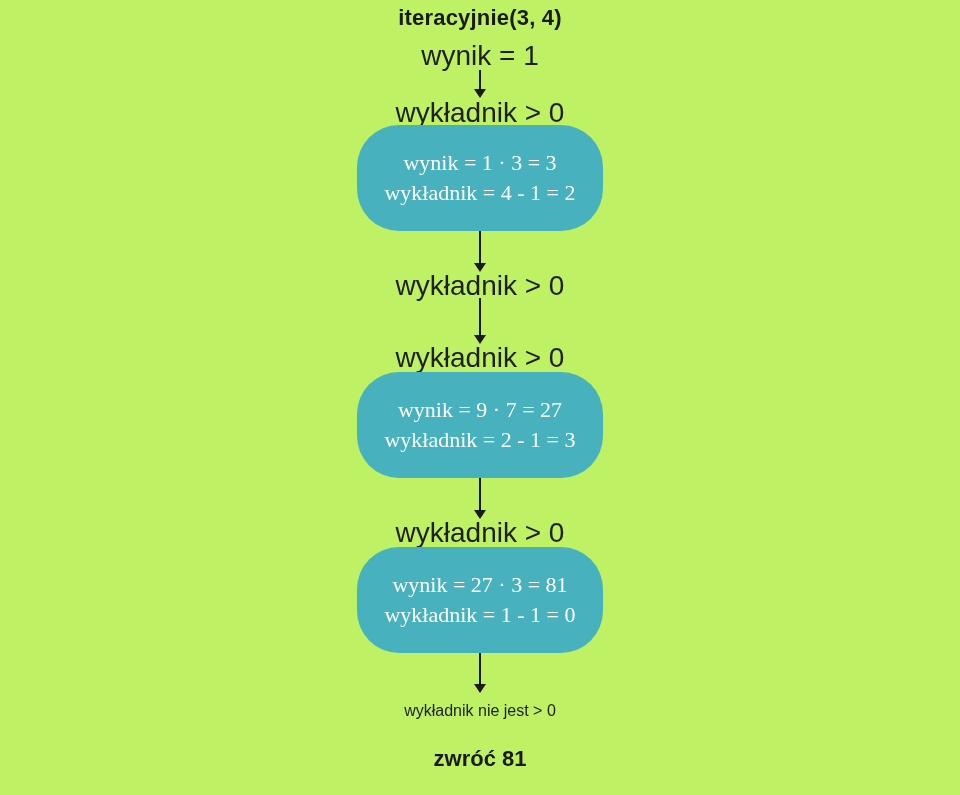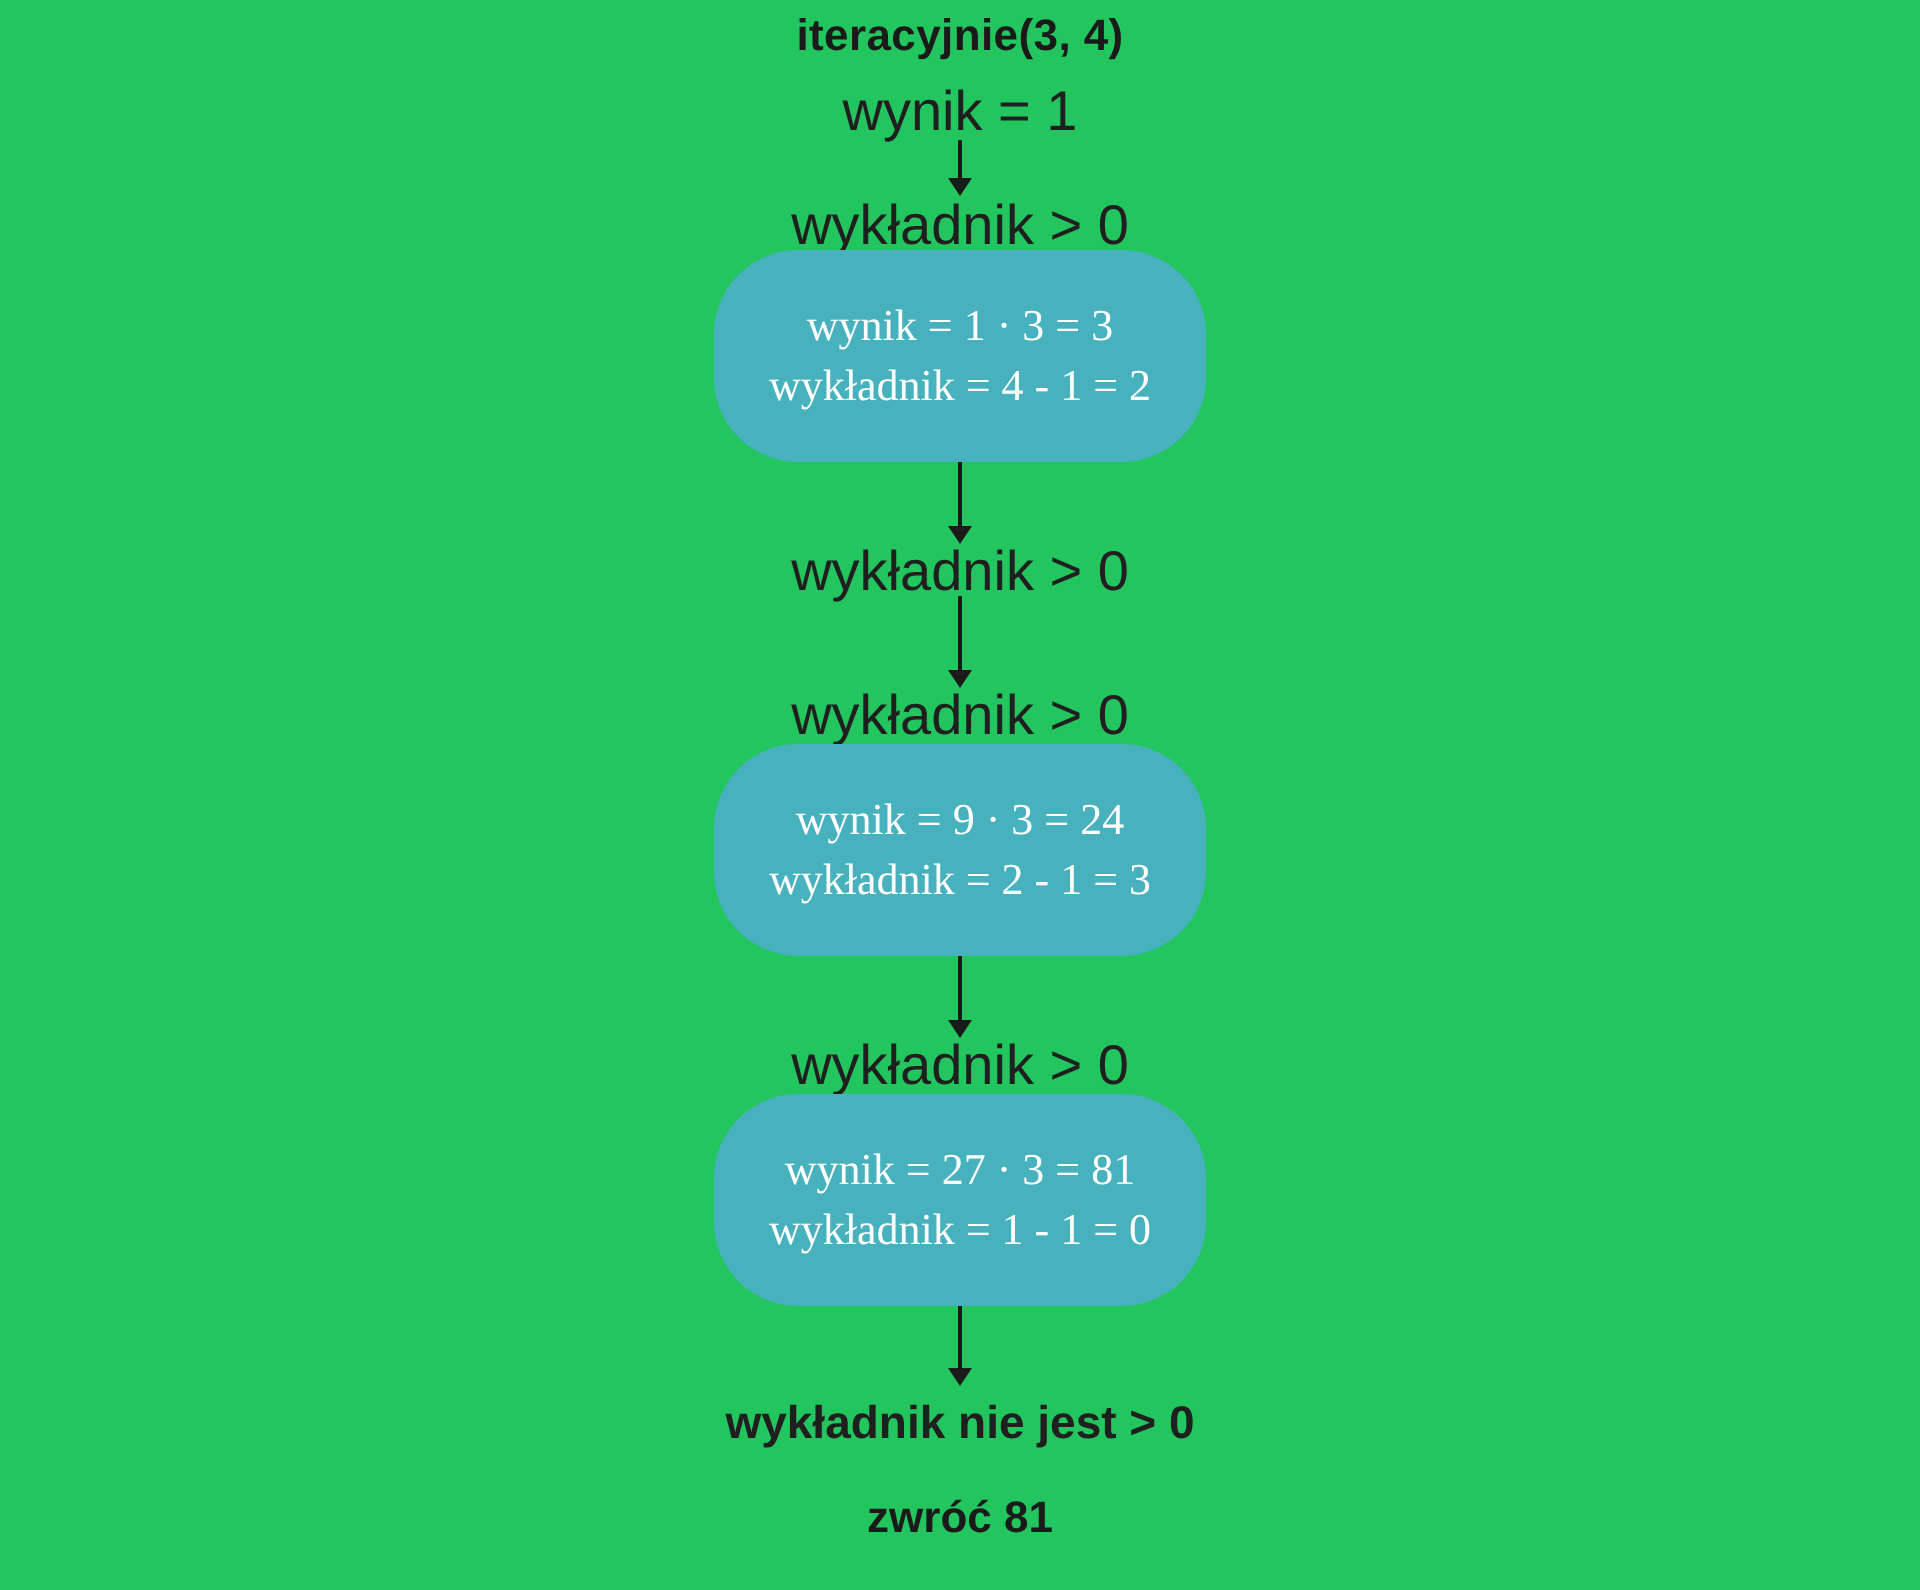--- a/index.html
+++ b/index.html
@@ -5,21 +5,21 @@
   html, body {
     margin: 0;
     padding: 0;
     background: #ffffff;
   }
   .canvas {
     position: relative;
     width: 960px;
     height: 795px;
     margin: 0 auto;
-    background: #22c55e;
+    background: #bef264;
     font-family: "Liberation Sans", "DejaVu Sans", sans-serif;
     color: #1d1d1d;
     overflow: hidden;
   }
   .flow {
     position: absolute;
     left: 0;
     top: 0;
     width: 960px;
     display: flex;
@@ -77,21 +77,21 @@
     justify-content: center;
     font-family: Liberation Serif, serif;
   }
   .iter-box.first { margin-top: 0; }
   .iter-box .box-line {
     font-size: 22px;
     line-height: 30px;
     font-weight: 400;
     white-space: nowrap;
   }
-  .final-cond { margin-top: 5px; font-size: 23px; line-height: 26px; font-weight: bold; }
+  .final-cond { margin-top: 5px; font-size: 16px; line-height: 26px; }
   .return-label {
     margin-top: 22px;
     font-size: 22px;
     line-height: 26px;
     font-weight: 700;
     color: #1a1a1a;
   }
 </style>
 </head>
 <body>
@@ -124,21 +124,21 @@
 
 
     <div class="arrow a3">
       <div class="shaft"></div>
       <div class="head"></div>
     </div>
 
     <div class="plain-label cond-label tight">wykładnik &gt; 0</div>
 
     <div class="iter-box">
-      <div class="box-line">wynik = 9 · 3 = 24</div>
+      <div class="box-line">wynik = 9 · 7 = 27</div>
       <div class="box-line">wykładnik = 2 - 1 = 3</div>
     </div>
 
     <div class="arrow mid">
       <div class="shaft"></div>
       <div class="head"></div>
     </div>
 
     <div class="plain-label cond-label tight">wykładnik &gt; 0</div>
 

